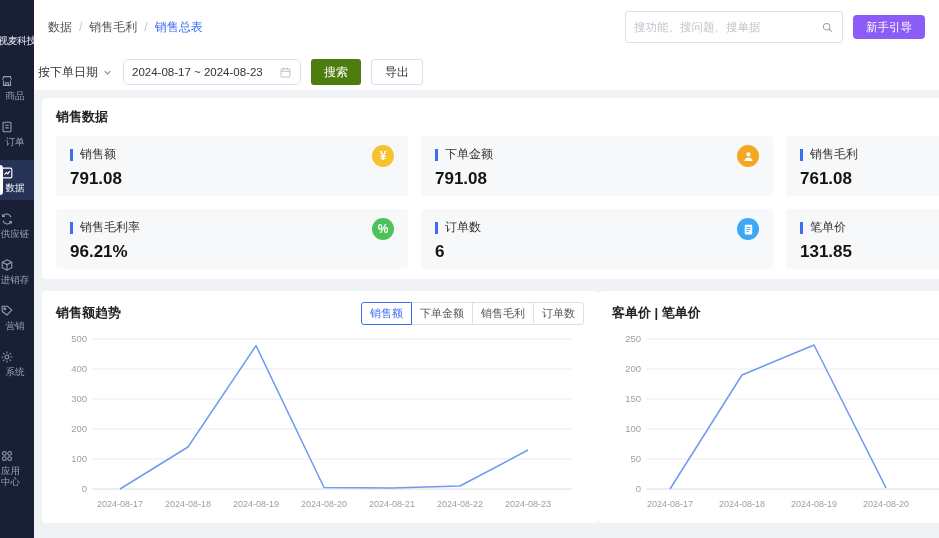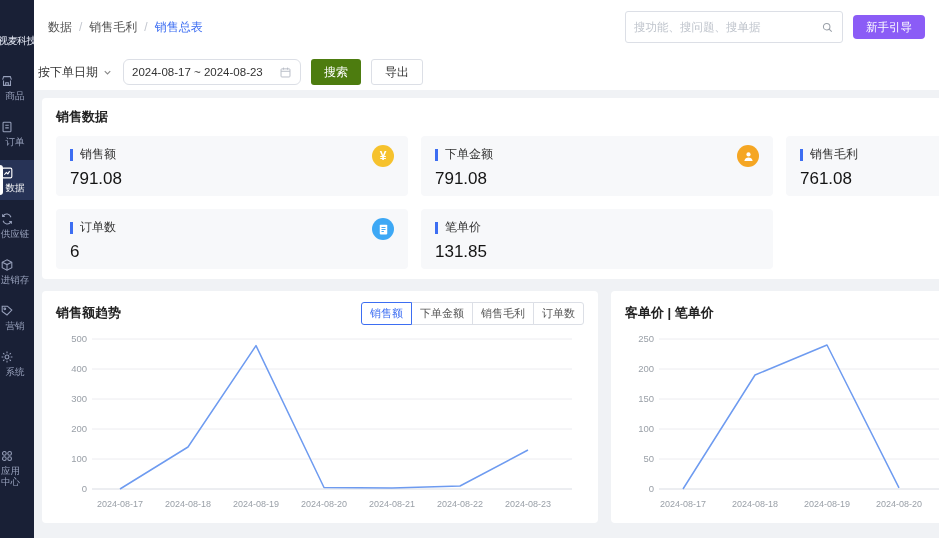--- a/index.html
+++ b/index.html
@@ -43,25 +43,25 @@
 
   
   .content{flex:1;padding:8px;overflow:hidden}
   .card{background:#fff;border-radius:4px;padding:10px 14px}
   .card-title{font-size:13px;font-weight:bold;color:#222}
   #sales-card{width:1110px;margin-bottom:12px}
   .tiles{display:grid;grid-template-columns:repeat(3,352px);gap:13px;margin-top:10px}
   .tile{background:#f7f8fa;border-radius:4px;padding:10px 14px;height:60px;position:relative}
   .tile-label{display:flex;align-items:center;gap:7px;font-size:12px;color:#333}
   .tile-bar{width:3px;height:12px;background:#3d6ef2;display:inline-block;flex-shrink:0}
-  .tile-value{font-size:17px;font-weight:normal;color:#141414;margin-top:6px}
+  .tile-value{font-size:17px;font-weight:bold;color:#141414;margin-top:6px}
   .tile-icon{position:absolute;right:14px;top:9px;width:22px;height:22px;border-radius:50%;display:flex;align-items:center;justify-content:center;color:#fff;font-size:12px;font-weight:bold}
   .tile-icon svg{width:13px;height:13px;display:block}
 
-  .charts-row{display:flex;gap:13px}
+  .charts-row{display:flex;}
   .chart-card{height:232px;flex-shrink:0;width:556px}
   .chart-head{display:flex;align-items:center;justify-content:space-between;height:24px}
   .tabs{display:flex}
   .tab{border:1px solid #dcdfe6;background:#fff;font-size:11px;padding:3px 8px;margin-left:-1px;color:#555;cursor:pointer;white-space:nowrap}
   .tab:first-child{margin-left:0;border-radius:3px 0 0 3px}
   .tab:last-child{border-radius:0 3px 3px 0}
   .tab.active{color:#3d6ef2;border-color:#3d6ef2;position:relative;z-index:1}
   .chart-mount{margin-top:2px}
 </style>
 </head>
@@ -223,20 +223,28 @@
                 </svg>
               </span>
               <div class="tile-value">791.08</div>
             </div>
             <div class="tile">
               <div class="tile-label">
                 <span class="tile-bar"></span>
                 <span>销售毛利</span>
               </div>
               <div class="tile-value">761.08</div>
+            </div>
+            <div class="tile">
+              <div class="tile-label">
+                <span class="tile-bar"></span>
+                <span>销售毛利率</span>
+              </div>
+              <span class="tile-icon" style="background:#4cc35a">%</span>
+              <div class="tile-value">96.21%</div>
             </div>
             <div class="tile">
               <div class="tile-label">
                 <span class="tile-bar"></span>
                 <span>订单数</span>
               </div>
               <span class="tile-icon" style="background:#3da8f5">
                 <svg viewBox="0 0 16 16">
                   <rect x="3.4" y="2" width="9.2" height="12" rx="1" fill="#fff"></rect>
                   <path d="M5.5 5.5h5M5.5 8h5M5.5 10.5h3" stroke="#3da8f5" stroke-width="1.2" fill="none"></path>

